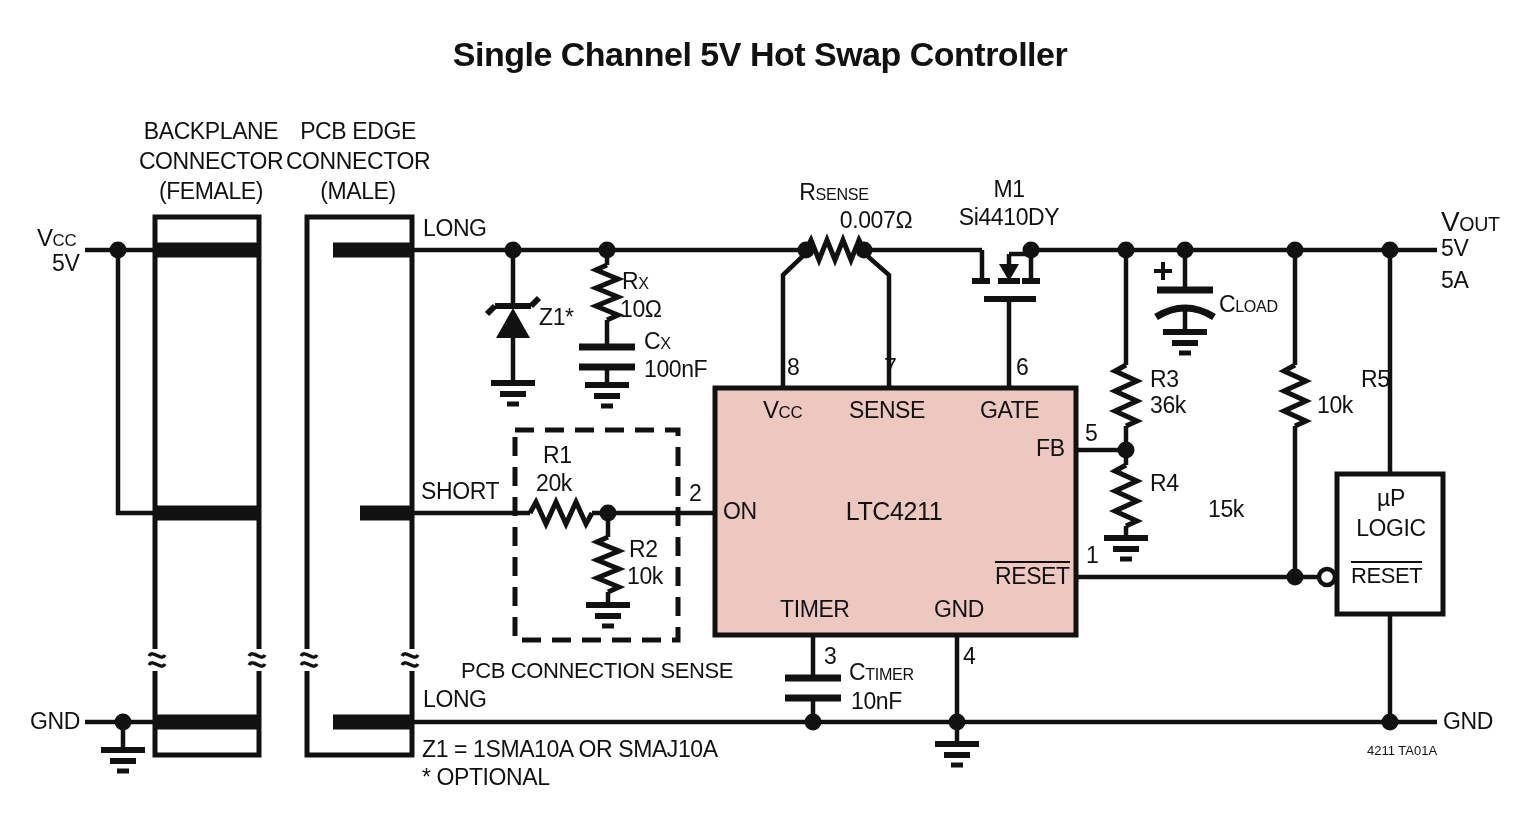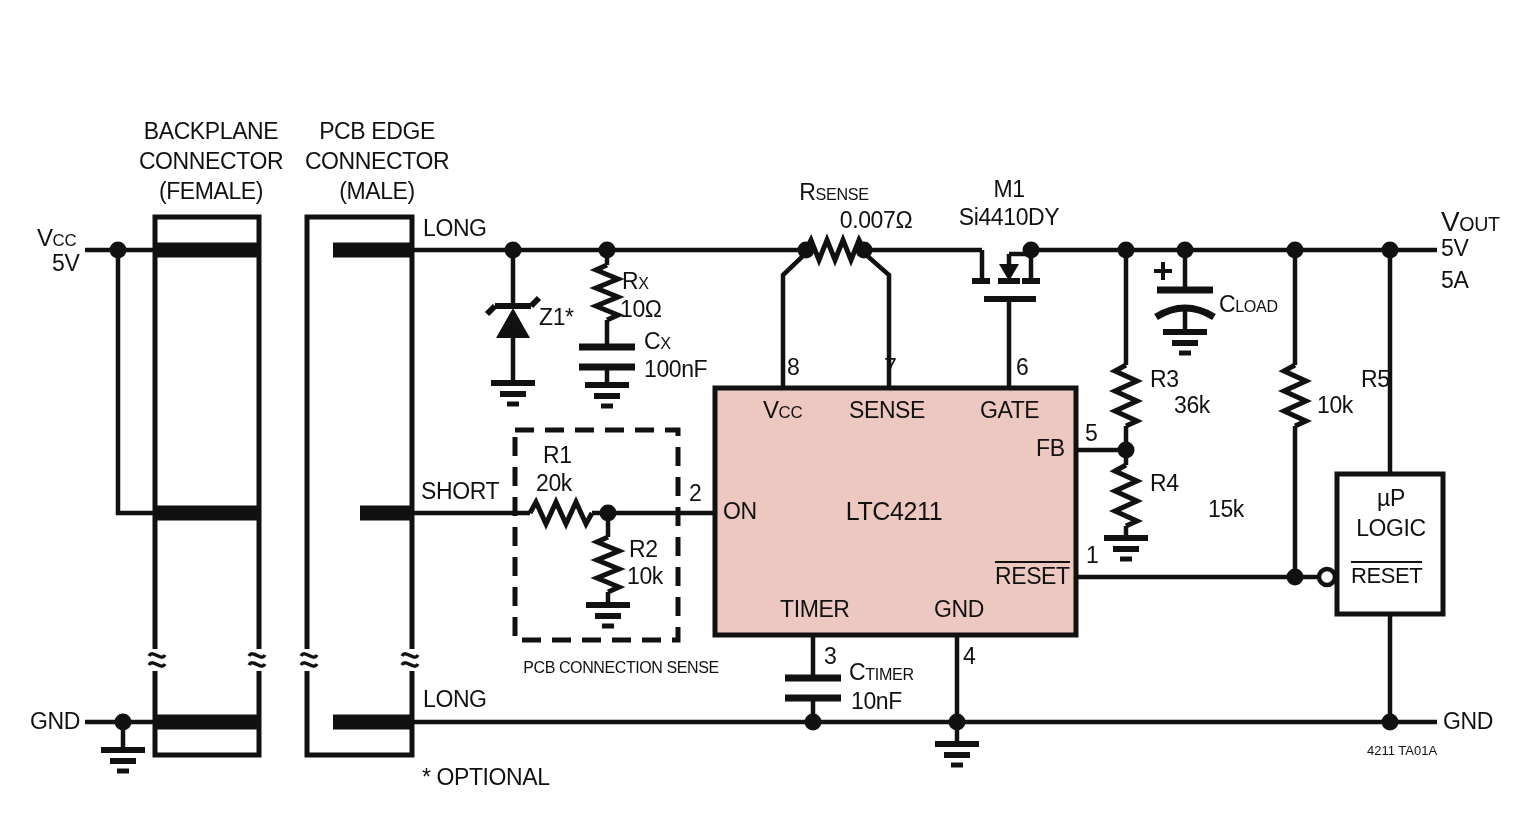--- a/index.html
+++ b/index.html
@@ -188,27 +188,28 @@
     <circle cx="608" cy="513" r="8.5"></circle>
     <circle cx="1126" cy="450" r="8.5"></circle>
     <circle cx="1295" cy="577" r="8.5"></circle>
     <circle cx="123" cy="722" r="8.5"></circle>
     <circle cx="813" cy="722" r="8.5"></circle>
     <circle cx="957" cy="722" r="8.5"></circle>
     <circle cx="1390" cy="722" r="8.5"></circle>
   </g>
 </svg>
 
+<div class="lbl title ctr" style="left:760px;top:36px;">Single Channel 5V Hot Swap Controller</div>
 
 <div class="lbl ctr lh30" style="left:211px;top:116px;">
   <div>BACKPLANE</div>
   <div>CONNECTOR</div>
   <div>(FEMALE)</div>
 </div>
-<div class="lbl ctr lh30" style="left:358px;top:116px;margin-left:19px;">
+<div class="lbl ctr lh30" style="left:358px;top:116px;">
   <div>PCB EDGE</div>
   <div>CONNECTOR</div>
   <div>(MALE)</div>
 </div>
 
 <div class="lbl" style="left:37px;top:225px;font-size:24px;"><span>V</span><span class="sb">CC</span></div>
 <div class="lbl" style="left:52px;top:251px;">5V</div>
 <div class="lbl" style="left:30px;top:709px;">GND</div>
 
 <div class="lbl" style="left:423px;top:216px;">LONG</div>
@@ -244,37 +245,38 @@
 <div class="lbl" style="left:995px;top:561px;"><span class="ovl">RESET</span></div>
 <div class="lbl" style="left:780px;top:597px;">TIMER</div>
 <div class="lbl" style="left:934px;top:597px;">GND</div>
 
 <div class="lbl" style="left:543px;top:443px;">R1</div>
 <div class="lbl" style="left:536px;top:471px;">20k</div>
 <div class="lbl" style="left:629px;top:537px;">R2</div>
 <div class="lbl" style="left:627px;top:564px;">10k</div>
 
 <div class="lbl" style="left:1150px;top:367px;">R3</div>
-<div class="lbl" style="left:1150px;top:393px;margin-left:24px;">36k</div>
+<div class="lbl" style="left:1150px;top:393px;">36k</div>
 <div class="lbl" style="left:1150px;top:471px;">R4</div>
 <div class="lbl" style="left:1208px;top:497px;">15k</div>
 <div class="lbl" style="left:1317px;top:367px;margin-left:44px;">R5</div>
 <div class="lbl" style="left:1317px;top:393px;">10k</div>
 <div class="lbl" style="left:1219px;top:292px;"><span>C</span><span class="sb">LOAD</span></div>
 <div class="lbl" style="left:849px;top:660px;"><span>C</span><span class="sb">TIMER</span></div>
 <div class="lbl" style="left:851px;top:689px;">10nF</div>
 
 <div class="lbl ctr lh30" style="left:1391px;top:483px;">
   <div>µP</div>
   <div>LOGIC</div>
 </div>
 <div class="lbl" style="left:1351px;top:561px;font-size:22px;"><span class="ovl">RESET</span></div>
 
 <div class="lbl" style="left:1441px;top:207px;font-size:28px;"><span>V</span><span class="sb">OUT</span></div>
 <div class="lbl" style="left:1441px;top:236px;">5V</div>
 <div class="lbl" style="left:1441px;top:268px;">5A</div>
 <div class="lbl" style="left:1443px;top:709px;">GND</div>
 
-<div class="lbl ctr" style="left:621px;top:659px;font-size:16px;">PCB CONNECTION SENSE</div>
+<div class="lbl ctr" style="left:597px;top:659px;font-size:22px;">PCB CONNECTION SENSE</div>
+<div class="lbl" style="left:422px;top:737px;">Z1 = 1SMA10A OR SMAJ10A</div>
 <div class="lbl" style="left:422px;top:765px;">* OPTIONAL</div>
 <div class="lbl small" style="left:1367px;top:744px;">4211 TA01A</div>
 
 </div>
 
 </body></html>

